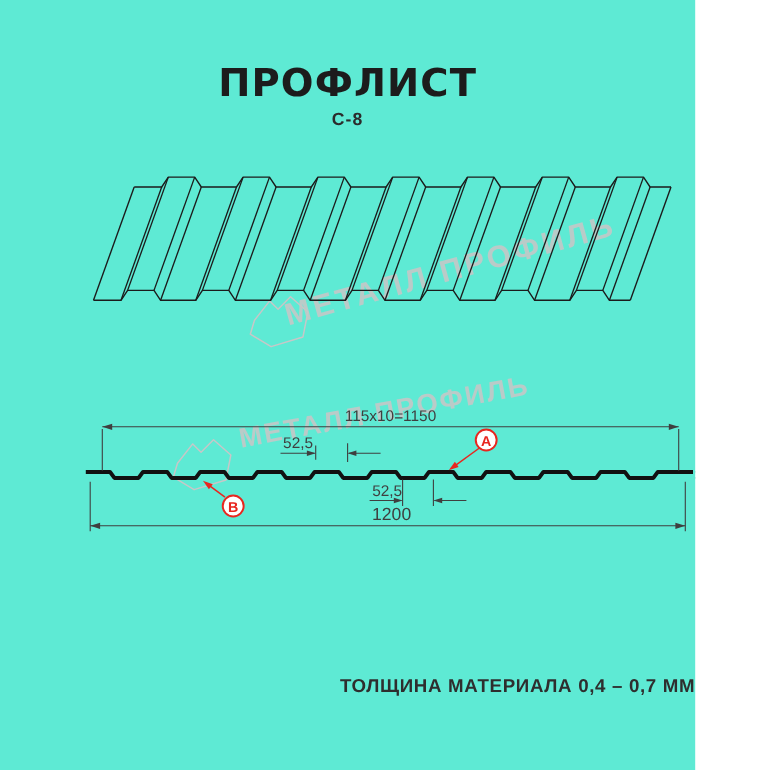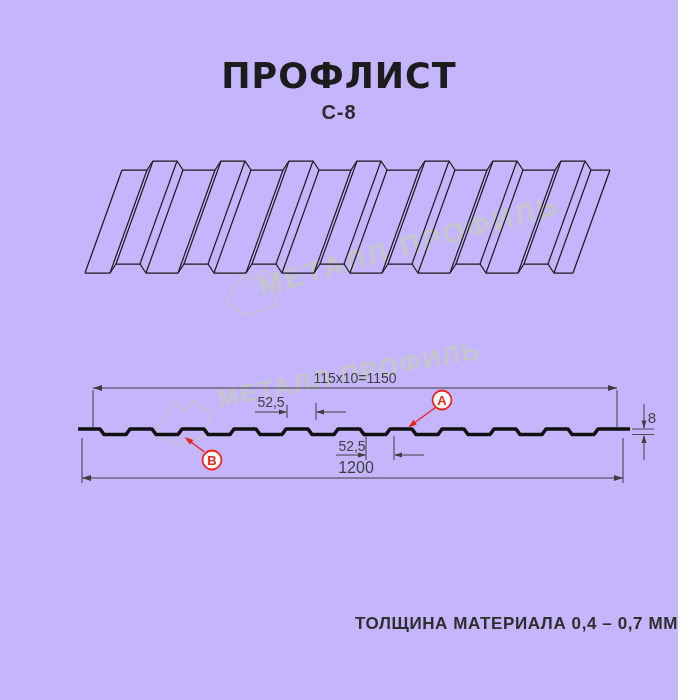--- a/index.html
+++ b/index.html
@@ -1,22 +1,22 @@
 <!DOCTYPE html>
 <html><head>
 <meta charset="utf-8">
 <style>
   html,body{margin:0;padding:0;background:#fff;}
-  .page{position:relative;width:678px;height:700px;background:#c4b5fd;overflow:hidden;
-        font-family:"Liberation Sans",sans-serif;}
+  .page{position:relative;width:584px;height:700px;background:#5eead4;overflow:hidden;
+        font-family:"Liberation Sans",sans-serif;padding-left:48px;}
   .title{position:absolute;left:0;right:0;top:56px;text-align:center;
          font-family:"DejaVu Sans","Liberation Sans",sans-serif;
          font-weight:800;font-size:35px;letter-spacing:1px;color:#1c1c1c;}
   .subtitle{position:absolute;left:0;right:0;top:101px;text-align:center;
-            font-weight:600;font-size:20px;letter-spacing:1px;color:#2b2b2b;}
+            font-weight:600;font-size:16px;letter-spacing:1px;color:#2b2b2b;}
   .footer{position:absolute;left:0;right:0;top:614px;text-align:right;
           font-weight:700;font-size:17px;letter-spacing:0.6px;color:#2e2e2e;}
   svg{position:absolute;left:0;top:0;}
   text{font-family:"Liberation Sans",sans-serif;}
 </style>
 </head>
 <body>
 
 <div class="page">
   <div class="title">ПРОФЛИСТ</div>

